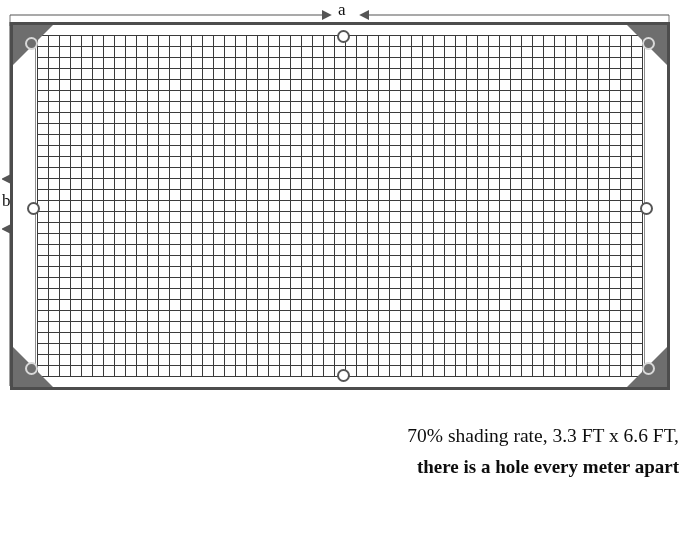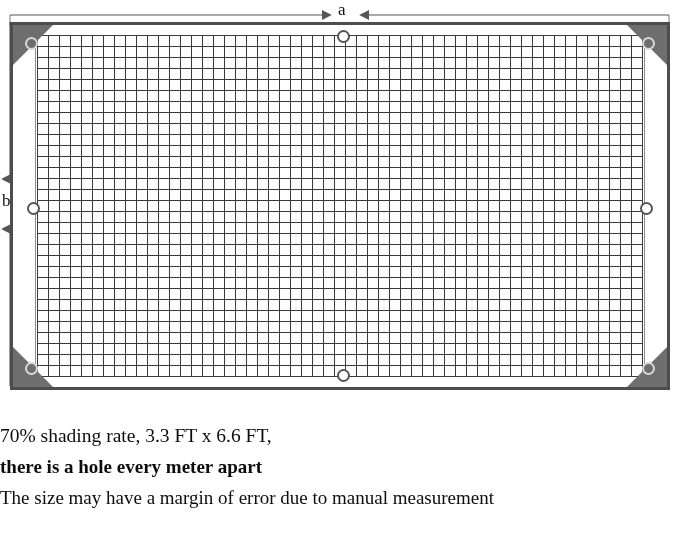--- a/index.html
+++ b/index.html
@@ -125,21 +125,21 @@
     box-sizing: border-box;
   }
   .grommet.on-dark { border-color: #d8d8d8; background: #6e6e6e; }
 
   
   .caption {
     position: absolute;
     left: 0;
     top: 420px;
     width: 679px;
-    text-align: left;
+    text-align: right;
     color: #0d0d0d;
   }
   .caption .line {
     font-family: "Liberation Serif", serif;
     font-size: 19px;
     line-height: 31px;
     white-space: nowrap;
   }
   .caption .line.l1 { font-size: 19.5px; }
   .caption .line.l2 { font-size: 19px; font-weight: bold; }
@@ -199,16 +199,15 @@
 
     <div class="grommet" style="left:324px; top:5px;"></div>
     <div class="grommet" style="left:324px; bottom:5px;"></div>
     <div class="grommet" style="left:14px;  top:177px;"></div>
     <div class="grommet" style="right:14px; top:177px;"></div>
   </div>
 
   <div class="caption">
     <div class="line l1">70% shading  rate, 3.3 FT x 6.6 FT,</div>
     <div class="line l2">there is a hole every meter apart</div>
-    <div class="line l3">The size  may  have a margin of error due to manual measurement</div>
   </div>
 
 </div>
 
 </body></html>

